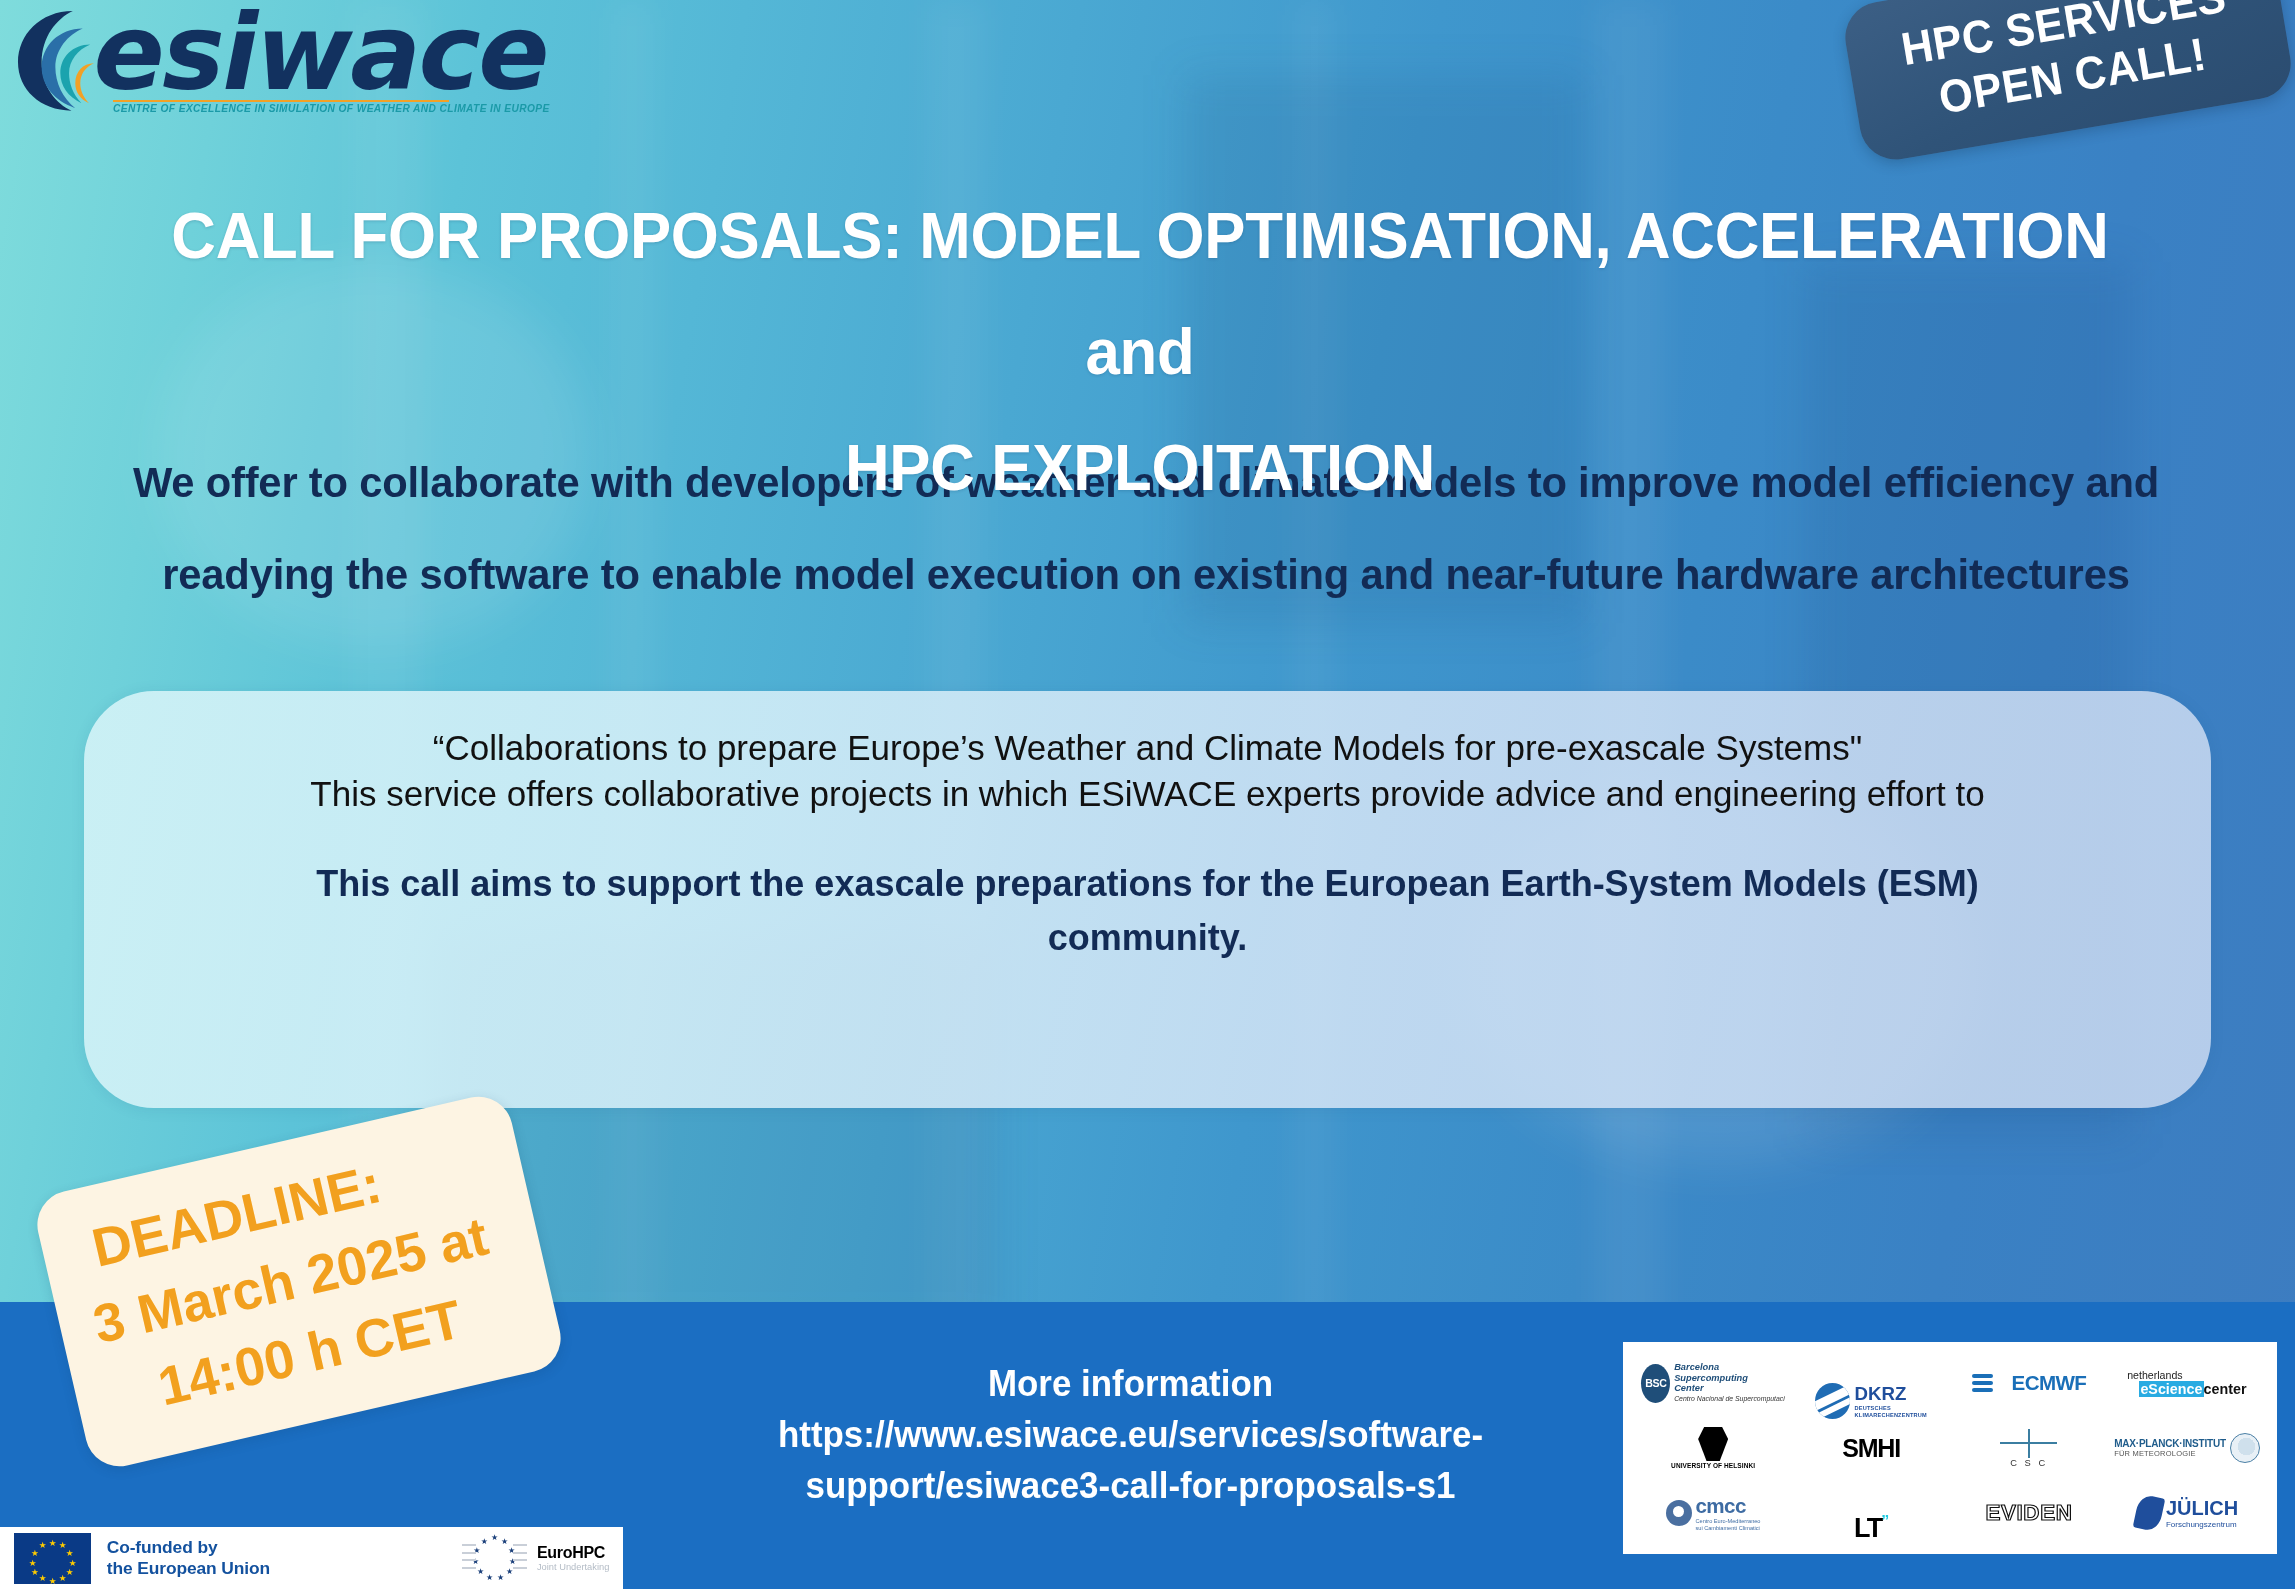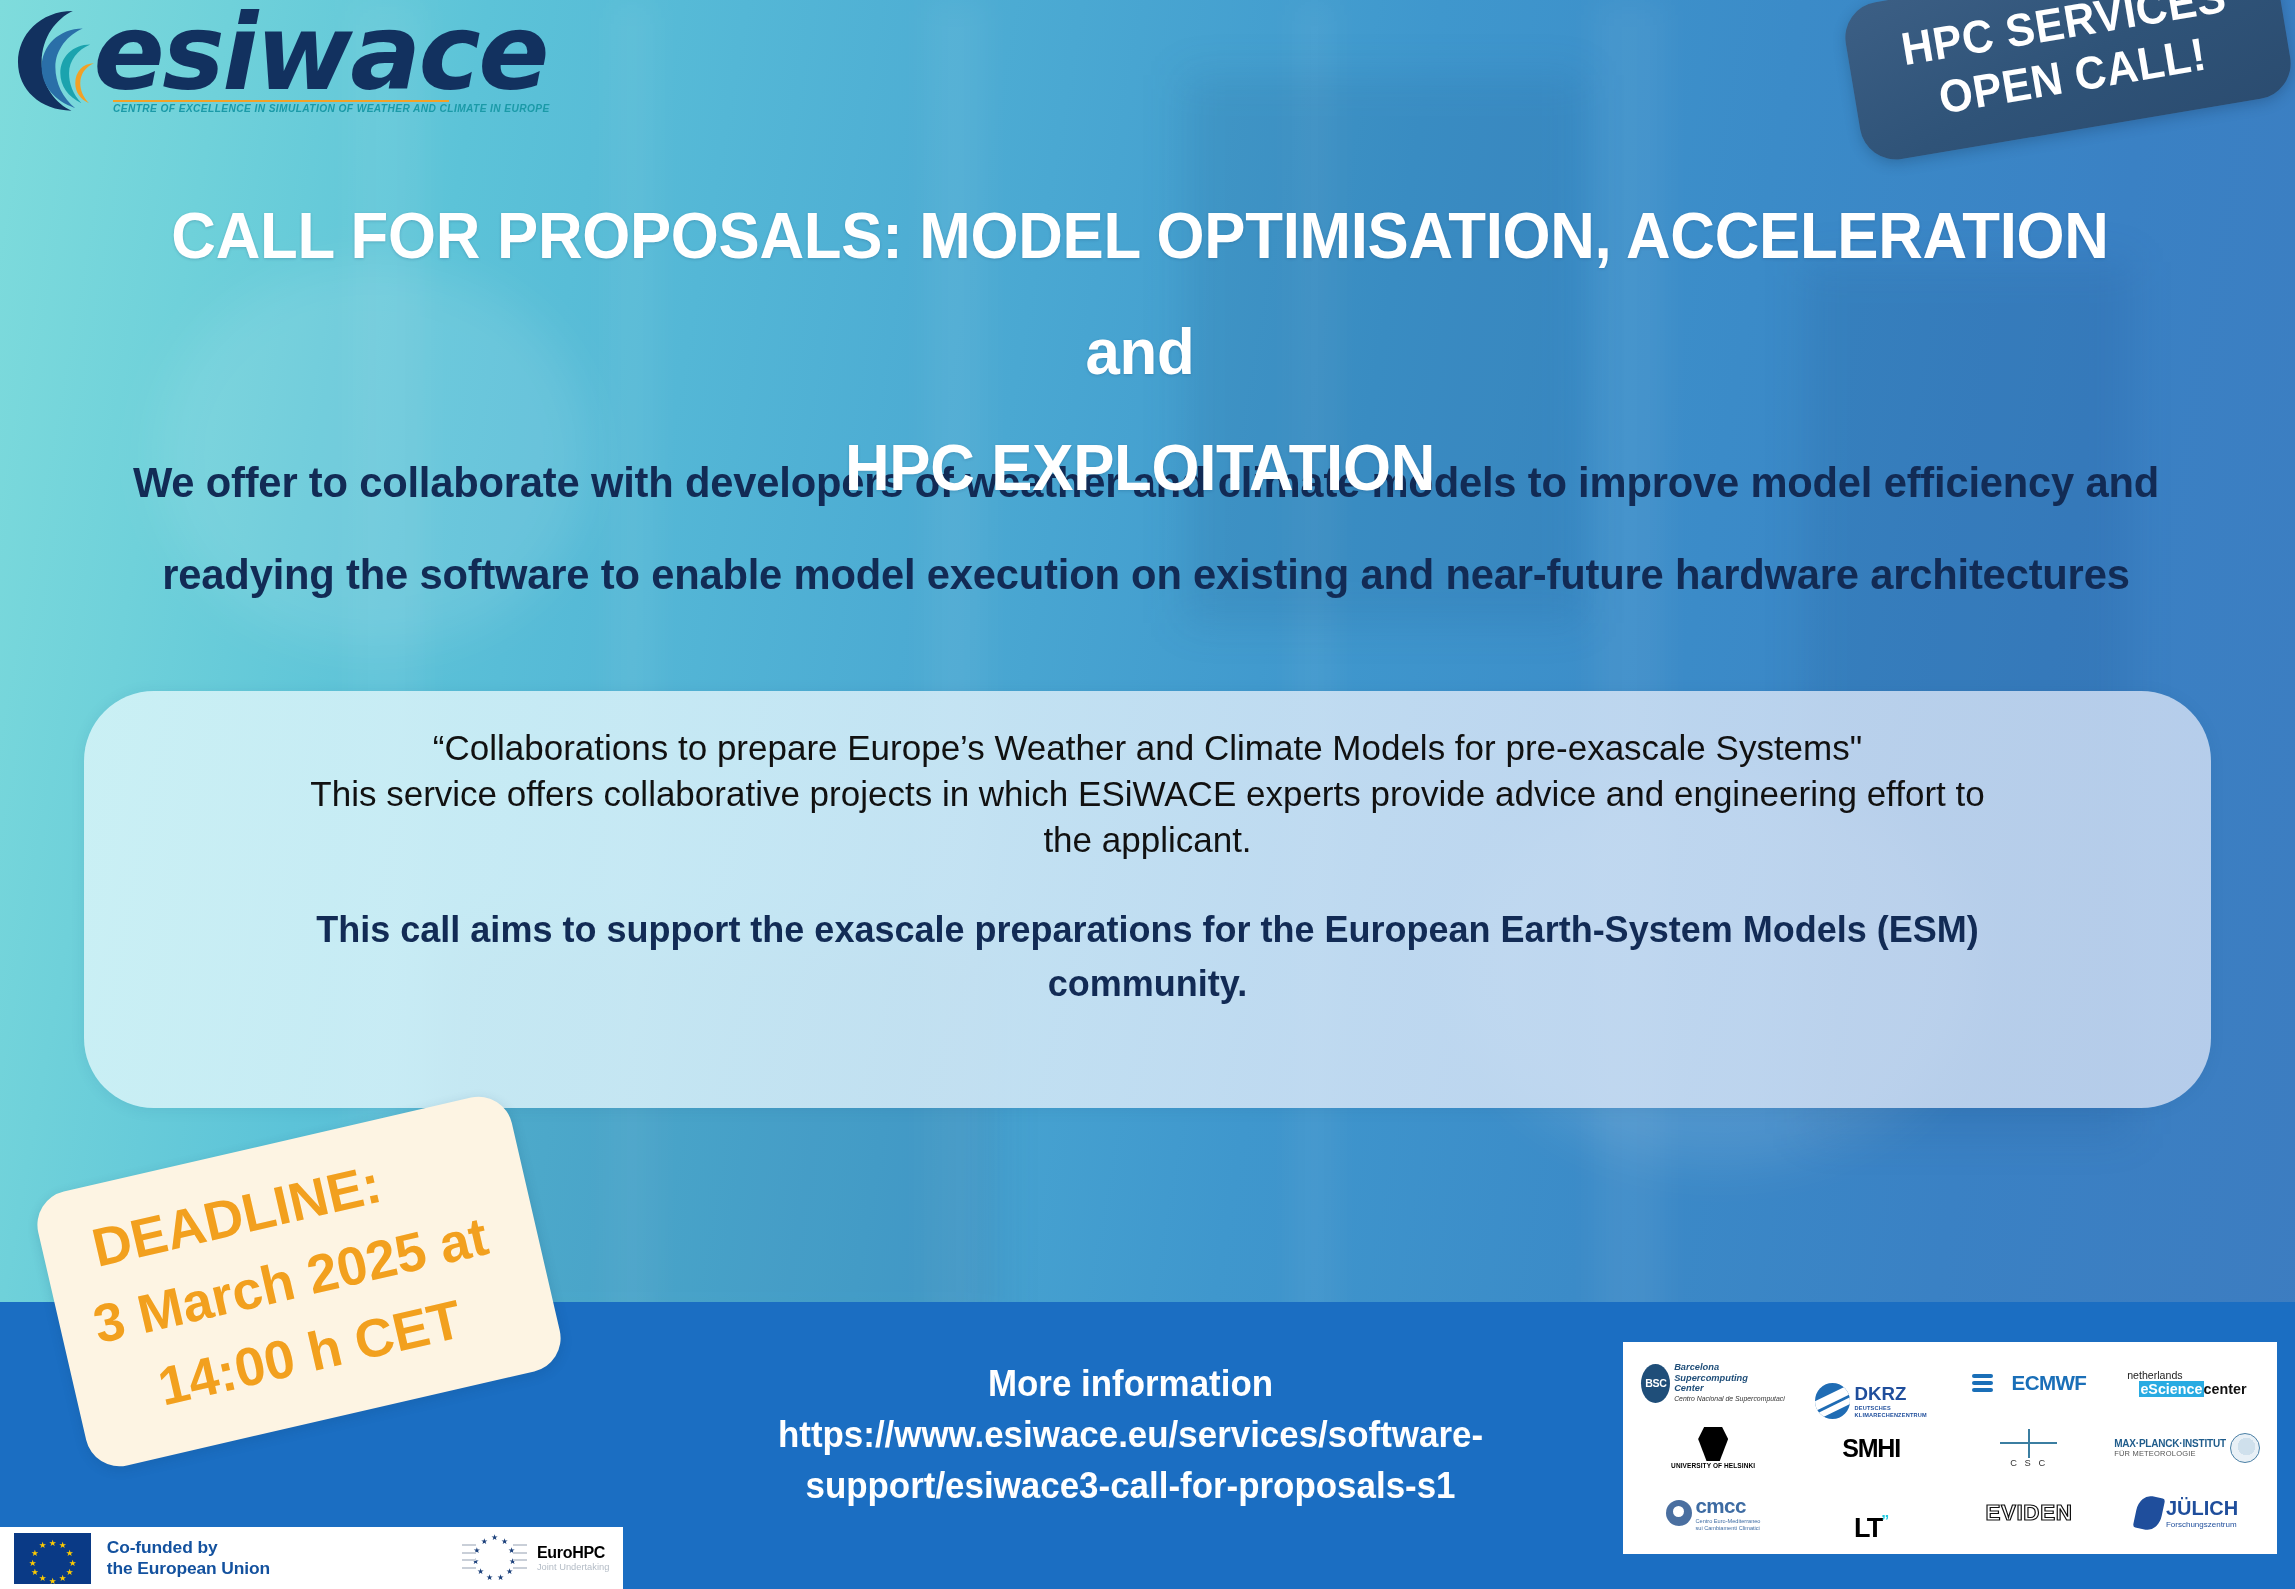--- a/index.html
+++ b/index.html
@@ -420,21 +420,20 @@
 
   <div id="headline">
     <span class="l">CALL FOR PROPOSALS:  MODEL OPTIMISATION, ACCELERATION and</span>
     <span class="l">HPC EXPLOITATION</span>
   </div>
 
   <div id="panel">
     <div class="quote">
       <span class="l">“Collaborations to prepare Europe’s Weather and Climate Models for pre-exascale Systems"</span>
       <span class="l">This service offers collaborative projects in which ESiWACE experts provide advice and engineering effort to</span>
-      <span class="l">the applicant.</span>
     </div>
     <div class="aims">
       <span class="l">This call aims to support the exascale preparations for the European Earth-System Models (ESM)</span>
       <span class="l">community.</span>
     </div>
   </div>
 
   <div id="footband"></div>
 
   <div id="moreinfo">

